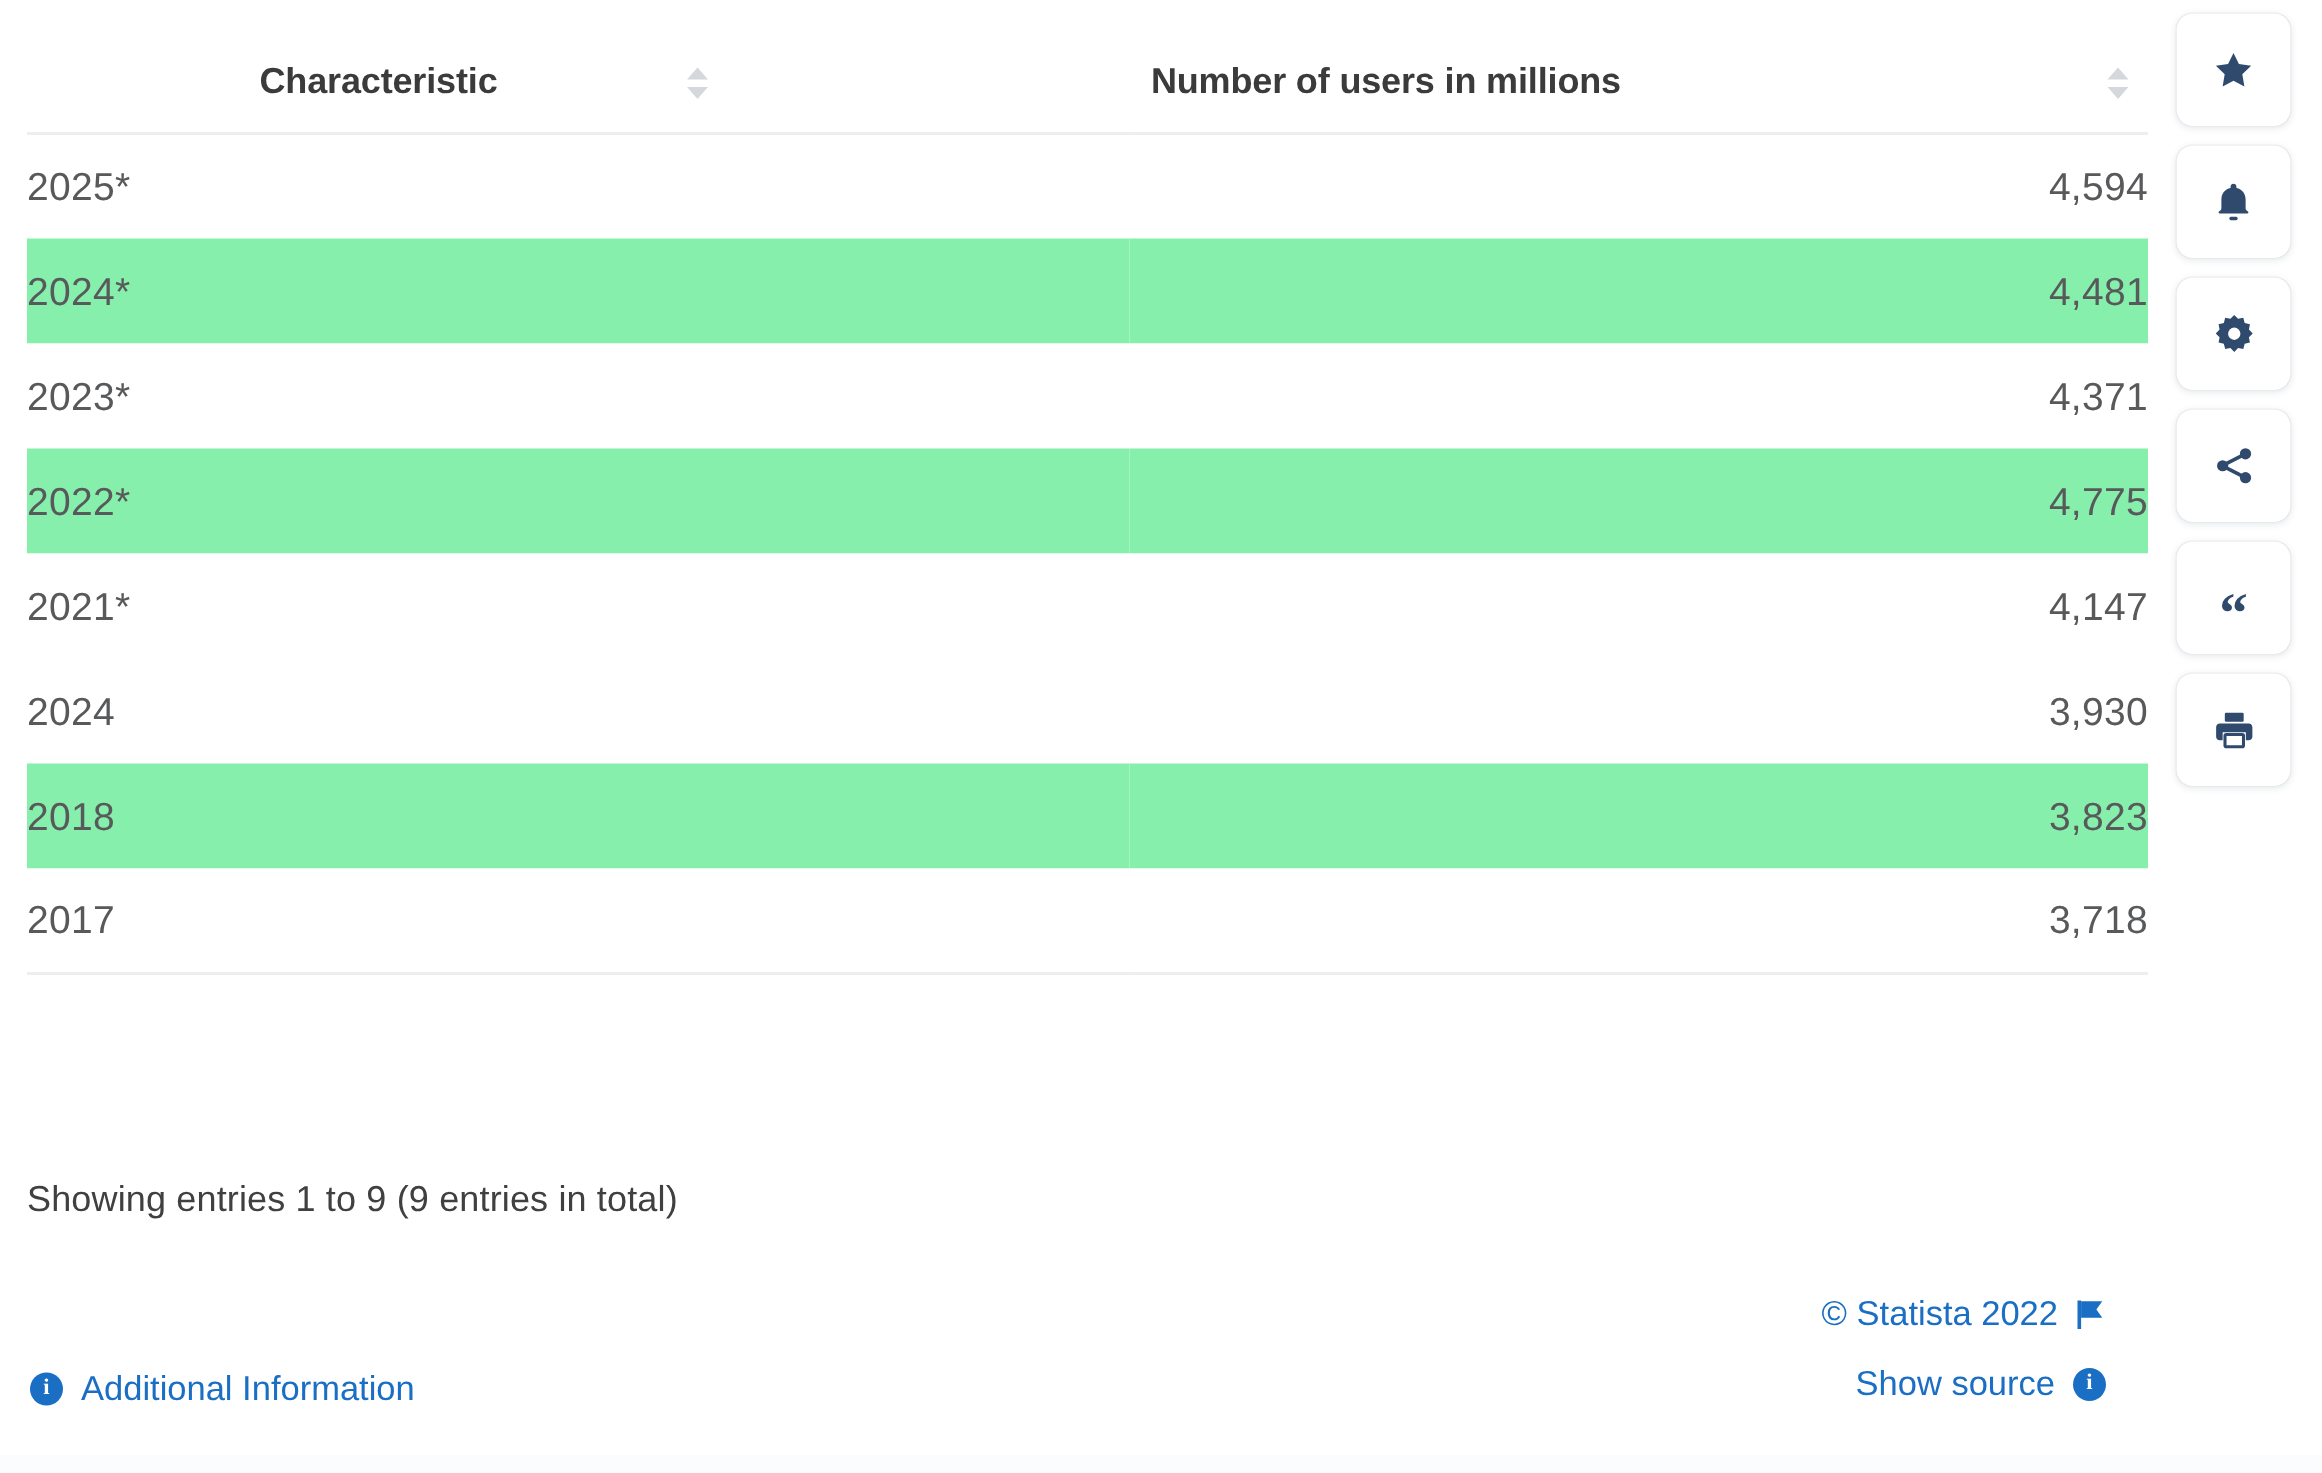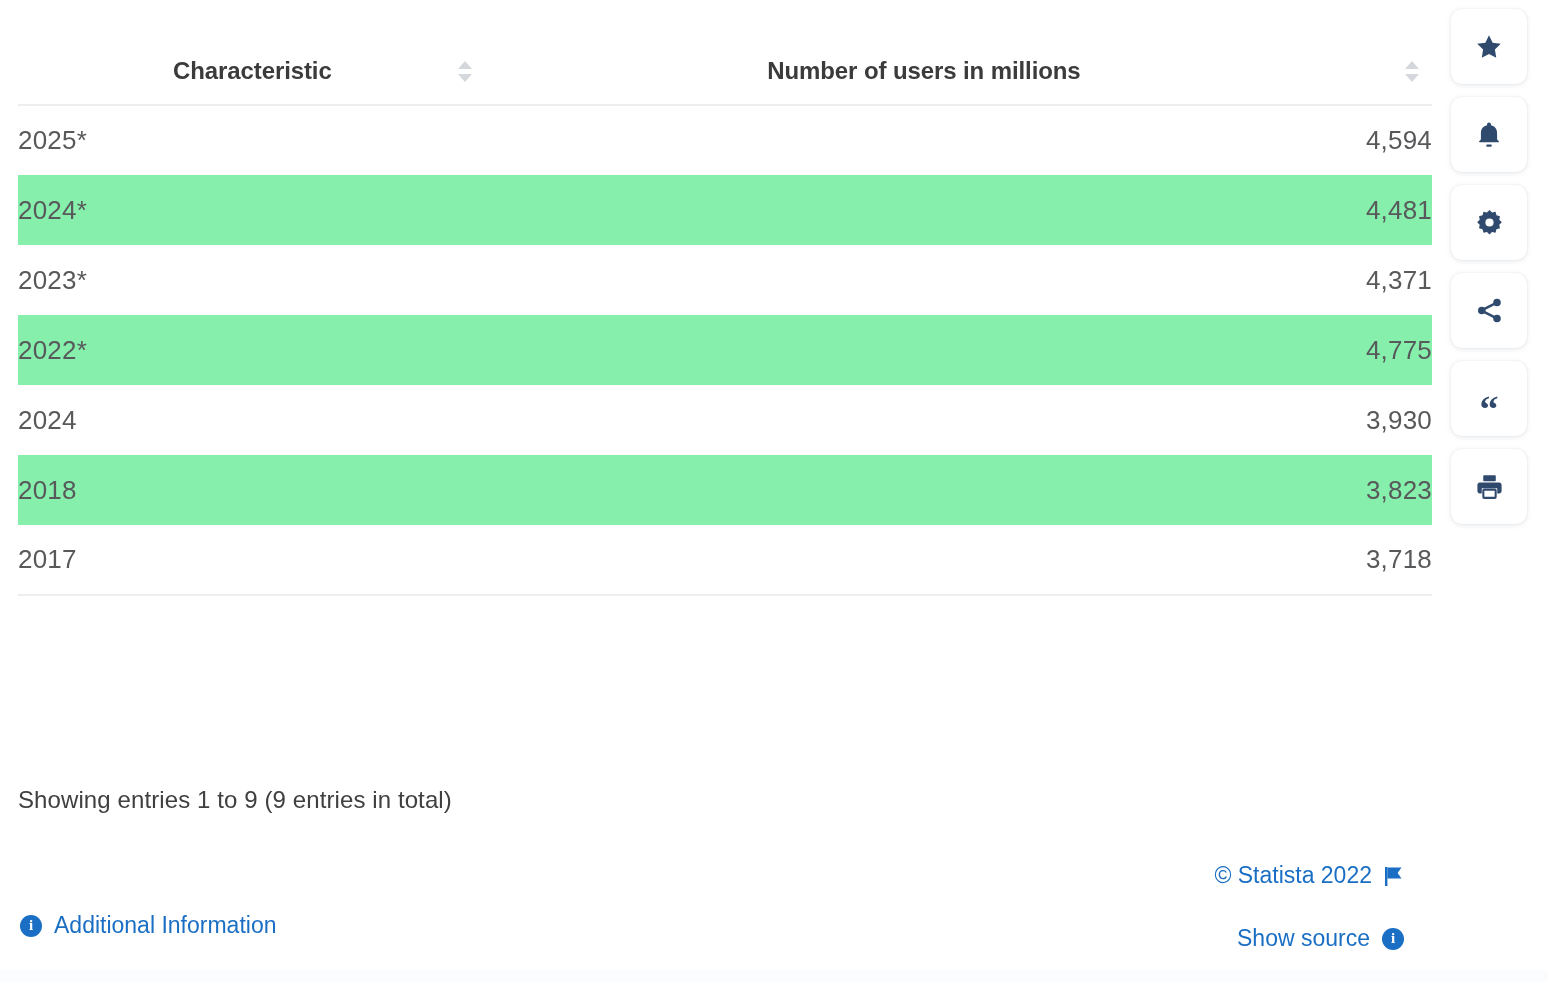--- a/index.html
+++ b/index.html
@@ -26,21 +26,21 @@
     top: 0;
     width: 1450px;
     height: 982px;
     padding: 0;
   }
 
   
   .table-wrap {
     position: absolute;
     left: 18px;
-    top: 56px;
+    top: 40px;
     width: 1414px;
   }
 
   table.data-table {
     width: 100%;
     border-collapse: collapse;
     table-layout: fixed;
   }
 
   table.data-table thead th {
@@ -141,21 +141,21 @@
     gap: 12px;
   }
 
   .footer-right {
     position: absolute;
     right: 46px;
     top: 862px;
     display: flex;
     flex-direction: column;
     align-items: flex-end;
-    gap: 36px;
+    gap: 20px;
   }
 
   .footer-link {
     font-size: 23px;
     color: #1a6fc4;
     cursor: pointer;
     display: flex;
     align-items: center;
     gap: 12px;
     white-space: nowrap;
@@ -266,20 +266,24 @@
           </tr>
           <tr class="odd">
             <td class="cell-characteristic">2023*</td>
             <td class="cell-value">4,371</td>
           </tr>
           <tr class="even">
             <td class="cell-characteristic">2022*</td>
             <td class="cell-value">4,775</td>
           </tr>
           <tr class="odd">
+            <td class="cell-characteristic">2021*</td>
+            <td class="cell-value">4,147</td>
+          </tr>
+          <tr class="odd">
             <td class="cell-characteristic">2024</td>
             <td class="cell-value">3,930</td>
           </tr>
           <tr class="even">
             <td class="cell-characteristic">2018</td>
             <td class="cell-value">3,823</td>
           </tr>
           <tr class="odd">
             <td class="cell-characteristic">2017</td>
             <td class="cell-value">3,718</td>

